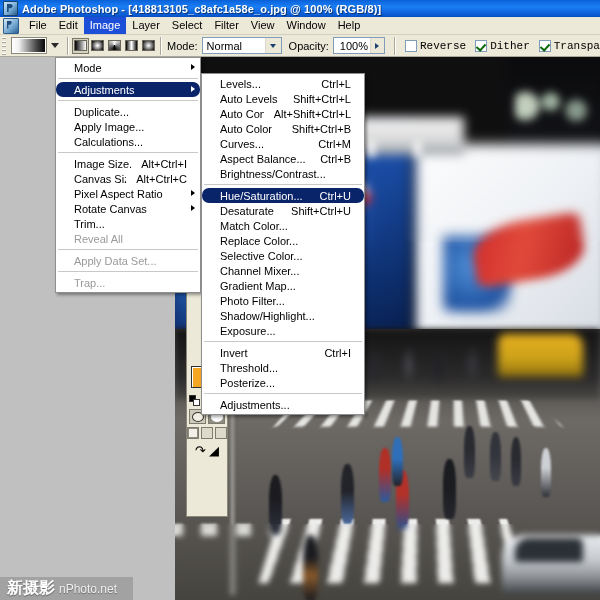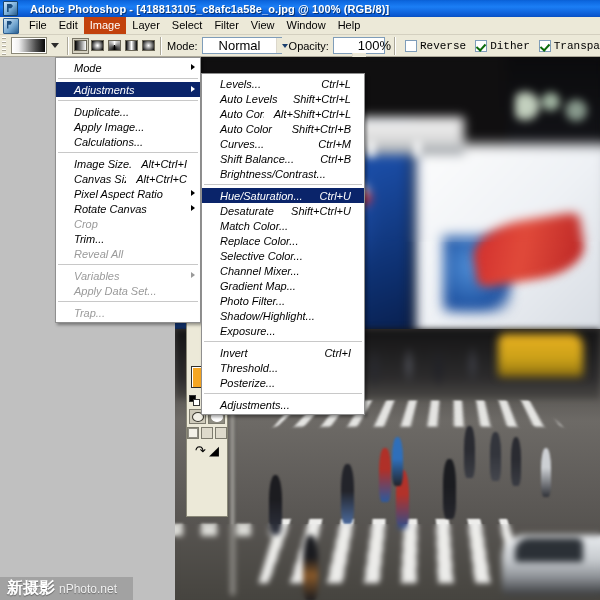--- a/index.html
+++ b/index.html
@@ -51,21 +51,20 @@
     clip-path: polygon(0 0, 70% 0, 100% 25%, 70% 52%, 28% 52%, 28% 100%, 0 100%);
   }
   .title-text {
     color: #ffffff;
     font-size: 11px;
     font-weight: bold;
     font-family: "Liberation Sans", sans-serif;
     text-shadow: 1px 1px 0 rgba(0,0,0,.45);
     white-space: nowrap;
     letter-spacing: .1px;
-    margin-left: 8px;
   }
 
   
   .menubar {
     position: absolute;
     left: 0; top: 17px;
     width: 600px; height: 18px;
     background: #ece9d8;
     border-bottom: 1px solid #d4d0c0;
     display: flex;
@@ -91,21 +90,21 @@
   }
   .menubar .mi {
     padding: 2px 6px 3px 6px;
     color: #000;
     font-size: 11px;
     line-height: 12px;
     cursor: default;
     white-space: nowrap;
   }
   .menubar .mi.active {
-    background: #c2410c;
+    background: #1d4ed8;
     color: #ffffff;
   }
 
   
   .optionsbar {
     position: absolute;
     left: 0; top: 35px;
     width: 600px; height: 22px;
     background: #ece9d8;
     border-bottom: 1px solid #aca899;
@@ -180,41 +179,41 @@
   .combo {
     height: 17px;
     border: 1px solid #7f9db9;
     background: #ffffff;
     display: flex;
     align-items: center;
     box-sizing: border-box;
     flex: 0 0 auto;
   }
   .combo .val {
-    font-size: 13px;
+    font-size: 11px;
     color: #000;
-    padding: 0 16px;
+    padding: 0 4px;
     white-space: nowrap;
   }
   .combo.mode { width: 80px; justify-content: space-between; }
   .combo .dd {
     width: 15px; height: 15px;
     background: #ece9d8;
     border-left: 1px solid #dcd8cc;
     display: flex; align-items: center; justify-content: center;
     flex: 0 0 auto;
   }
   .combo .dd::after {
     content: "";
     width: 0; height: 0;
     border-left: 3px solid transparent;
     border-right: 3px solid transparent;
     border-top: 4px solid #1a3e6e;
   }
-  .combo.opacity { width: 52px; justify-content: space-between; flex-direction: column; }
+  .combo.opacity { width: 52px; justify-content: space-between; }
   .combo.opacity .val { width: 100%; text-align: right; padding-right: 2px;}
   .combo .spin {
     width: 13px; height: 15px;
     background: #ece9d8;
     border-left: 1px solid #dcd8cc;
     display: flex; align-items: center; justify-content: center;
     flex: 0 0 auto;
   }
   .combo .spin::after {
     content: "";
@@ -539,21 +538,20 @@
   
   .menu {
     position: absolute;
     background: #ffffff;
     border: 1px solid #8f8f8f;
     box-shadow: 2px 2px 3px rgba(0,0,0,.38);
     padding: 2px 0;
     box-sizing: border-box;
     z-index: 40;
     font-size: 11px;
-    font-style: italic;
   }
   .menu.image-menu {
     left: 55px; top: 0px;
     width: 146px;
   }
   .menu.adj-menu {
     left: 201px; top: 16px;
     width: 164px;
   }
   .row {
@@ -588,20 +586,21 @@
     width: 0; height: 0;
     border-top: 3.5px solid transparent;
     border-bottom: 3.5px solid transparent;
     border-left: 4px solid #000000;
   }
   .row.disabled .lbl,
   .row.disabled .acc { color: #9a9a9a; }
   .row.disabled .arrow { border-left-color: #9a9a9a; }
   .row.hl {
     background: #0a246a;
+    border-radius: 7px;
   }
   .row.hl .lbl, .row.hl .acc { color: #ffffff; }
   .row.hl .arrow { border-left-color: #ffffff; }
   .sep {
     height: 1px;
     background: #c8c8c8;
     margin: 3px 2px 3px 2px;
   }
 </style>
 </head>
@@ -791,34 +790,27 @@
         <span class="acc">Alt+Ctrl+C</span>
       </div>
       <div class="row">
         <span class="lbl">Pixel Aspect Ratio</span>
         <span class="arrow"></span>
       </div>
       <div class="row">
         <span class="lbl">Rotate Canvas</span>
         <span class="arrow"></span>
       </div>
-      <div class="row disabled">
-        <span class="lbl">Crop</span>
-      </div>
       <div class="row">
         <span class="lbl">Trim...</span>
       </div>
       <div class="row disabled">
         <span class="lbl">Reveal All</span>
       </div>
       <div class="sep"></div>
-      <div class="row disabled">
-        <span class="lbl">Variables</span>
-        <span class="arrow"></span>
-      </div>
       <div class="row disabled">
         <span class="lbl">Apply Data Set...</span>
       </div>
       <div class="sep"></div>
       <div class="row disabled">
         <span class="lbl">Trap...</span>
       </div>
     </div>
 
     <div class="menu adj-menu">
@@ -836,21 +828,21 @@
       </div>
       <div class="row">
         <span class="lbl">Auto Color</span>
         <span class="acc">Shift+Ctrl+B</span>
       </div>
       <div class="row">
         <span class="lbl">Curves...</span>
         <span class="acc">Ctrl+M</span>
       </div>
       <div class="row">
-        <span class="lbl">Shift Balance...</span>
+        <span class="lbl">Aspect Balance...</span>
         <span class="acc">Ctrl+B</span>
       </div>
       <div class="row">
         <span class="lbl">Brightness/Contrast...</span>
       </div>
       <div class="sep"></div>
       <div class="row hl">
         <span class="lbl">Hue/Saturation...</span>
         <span class="acc">Ctrl+U</span>
       </div>

